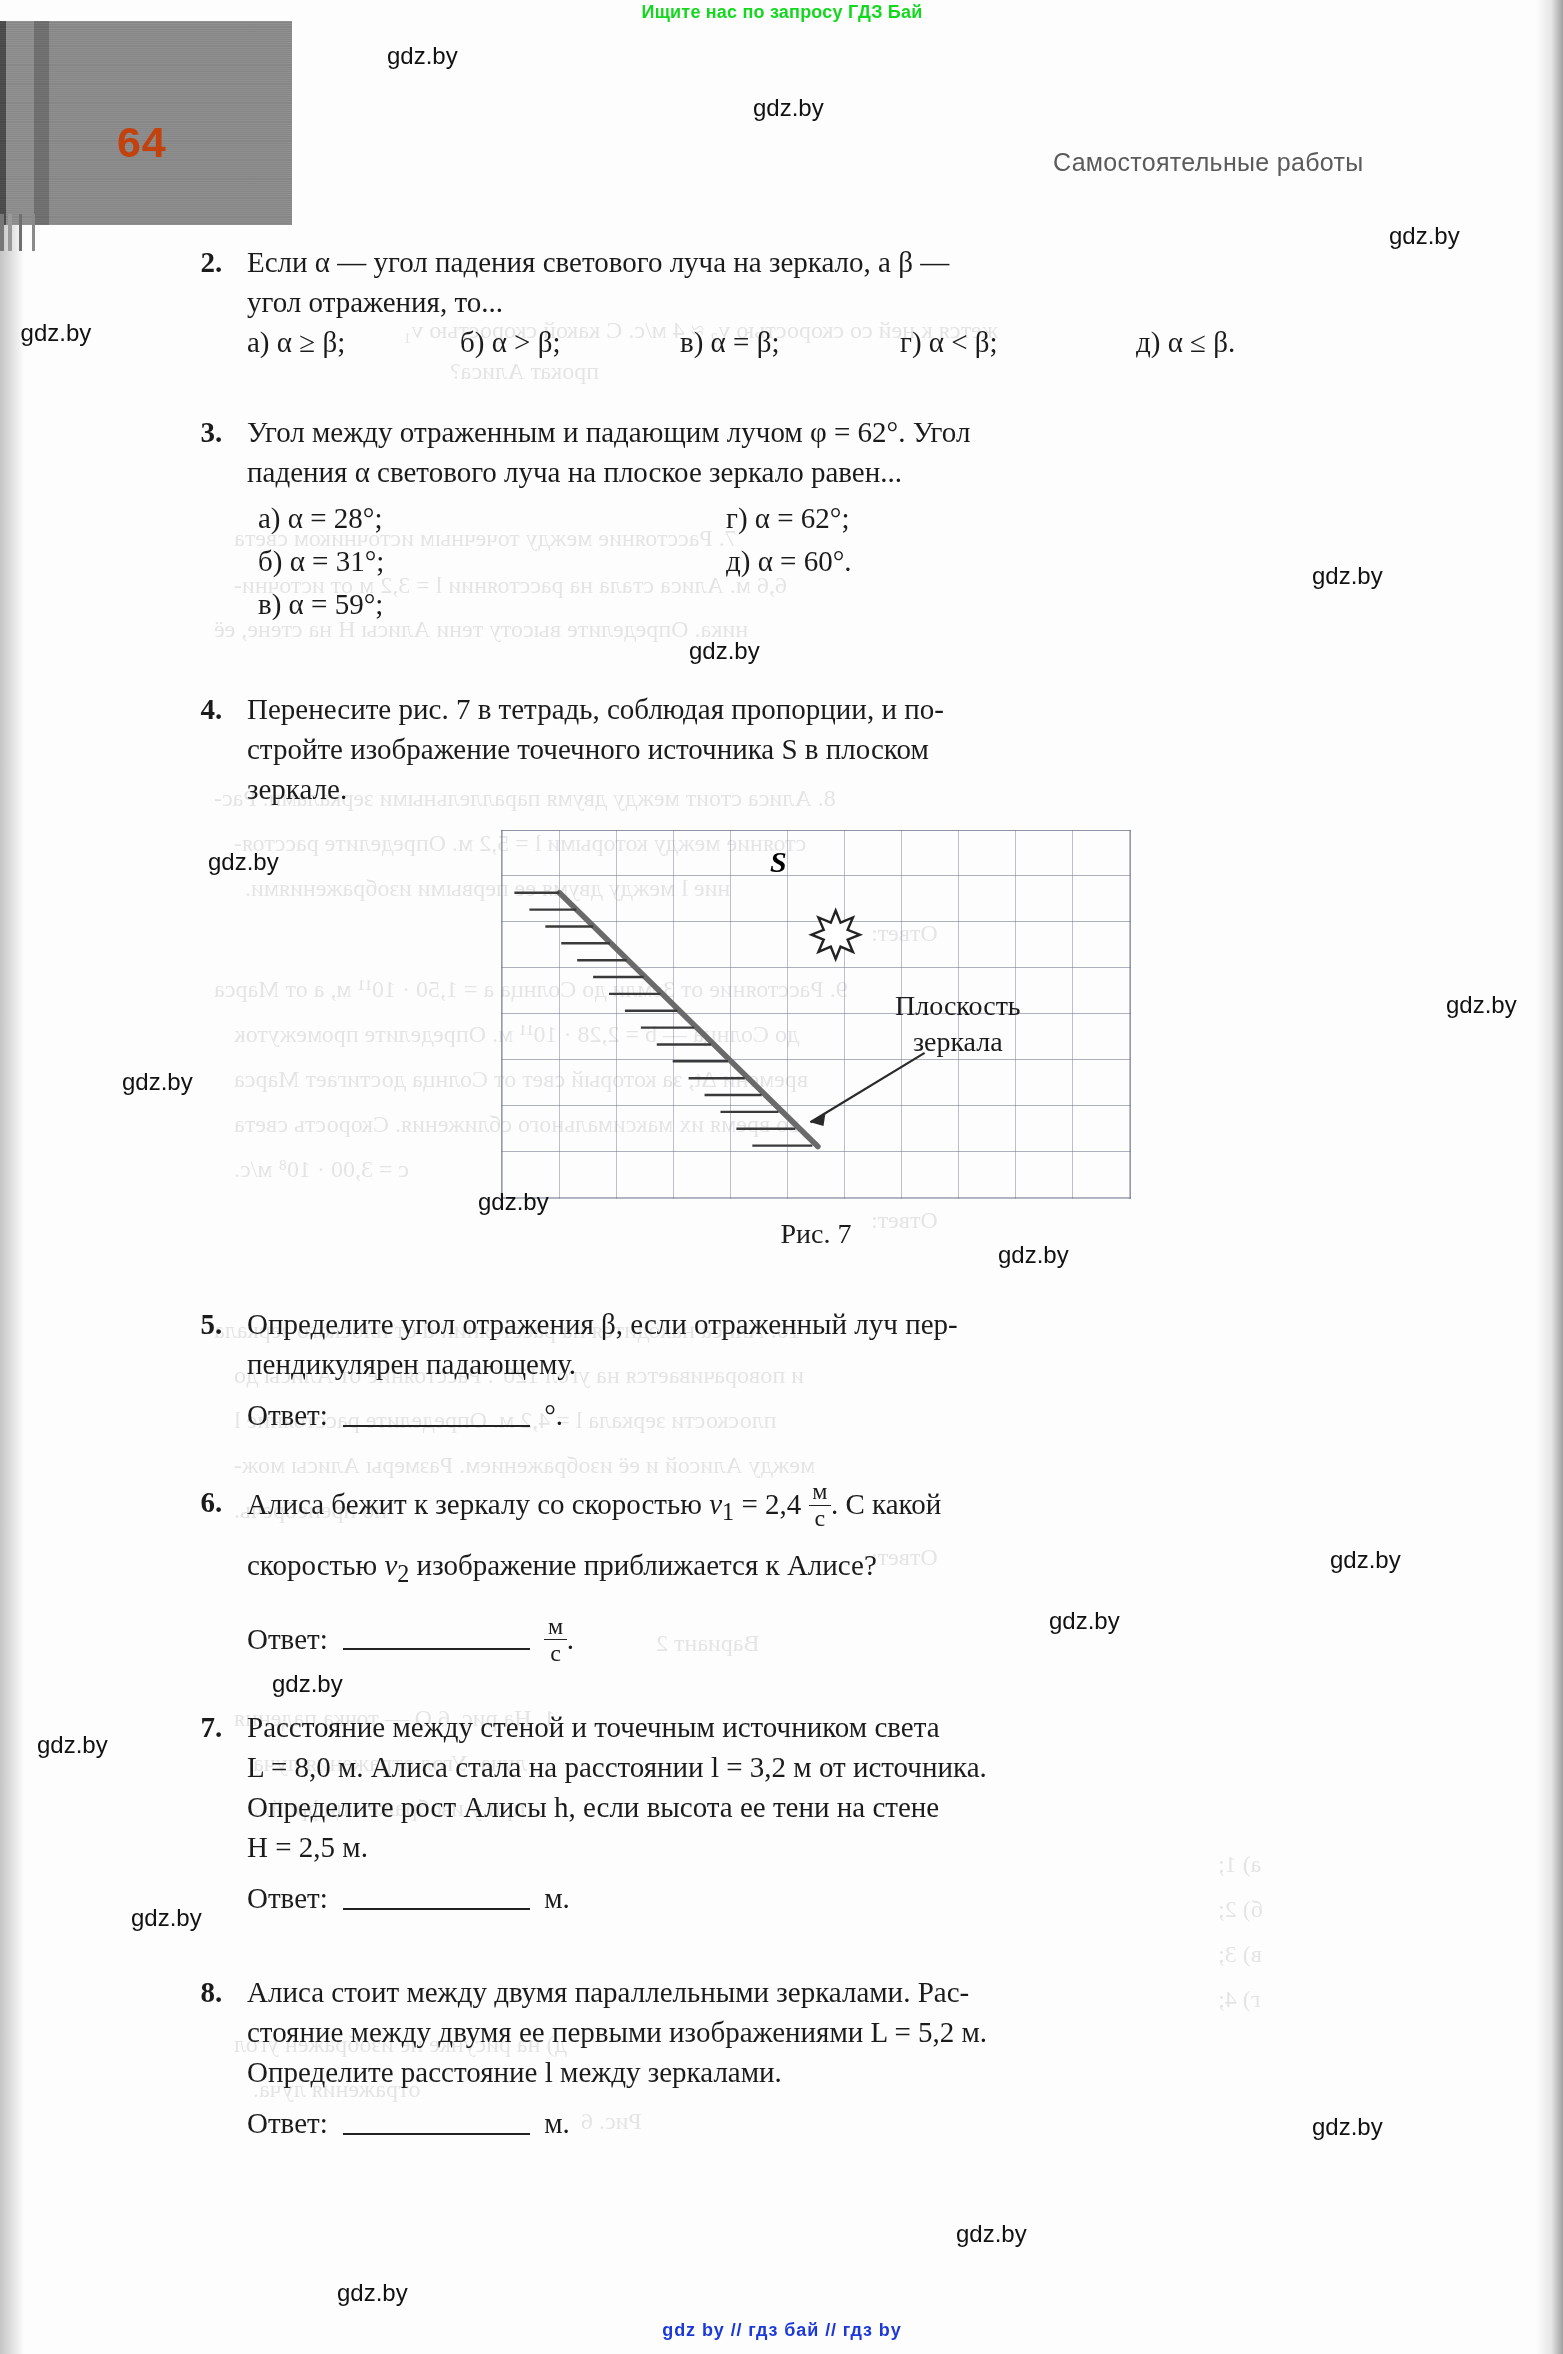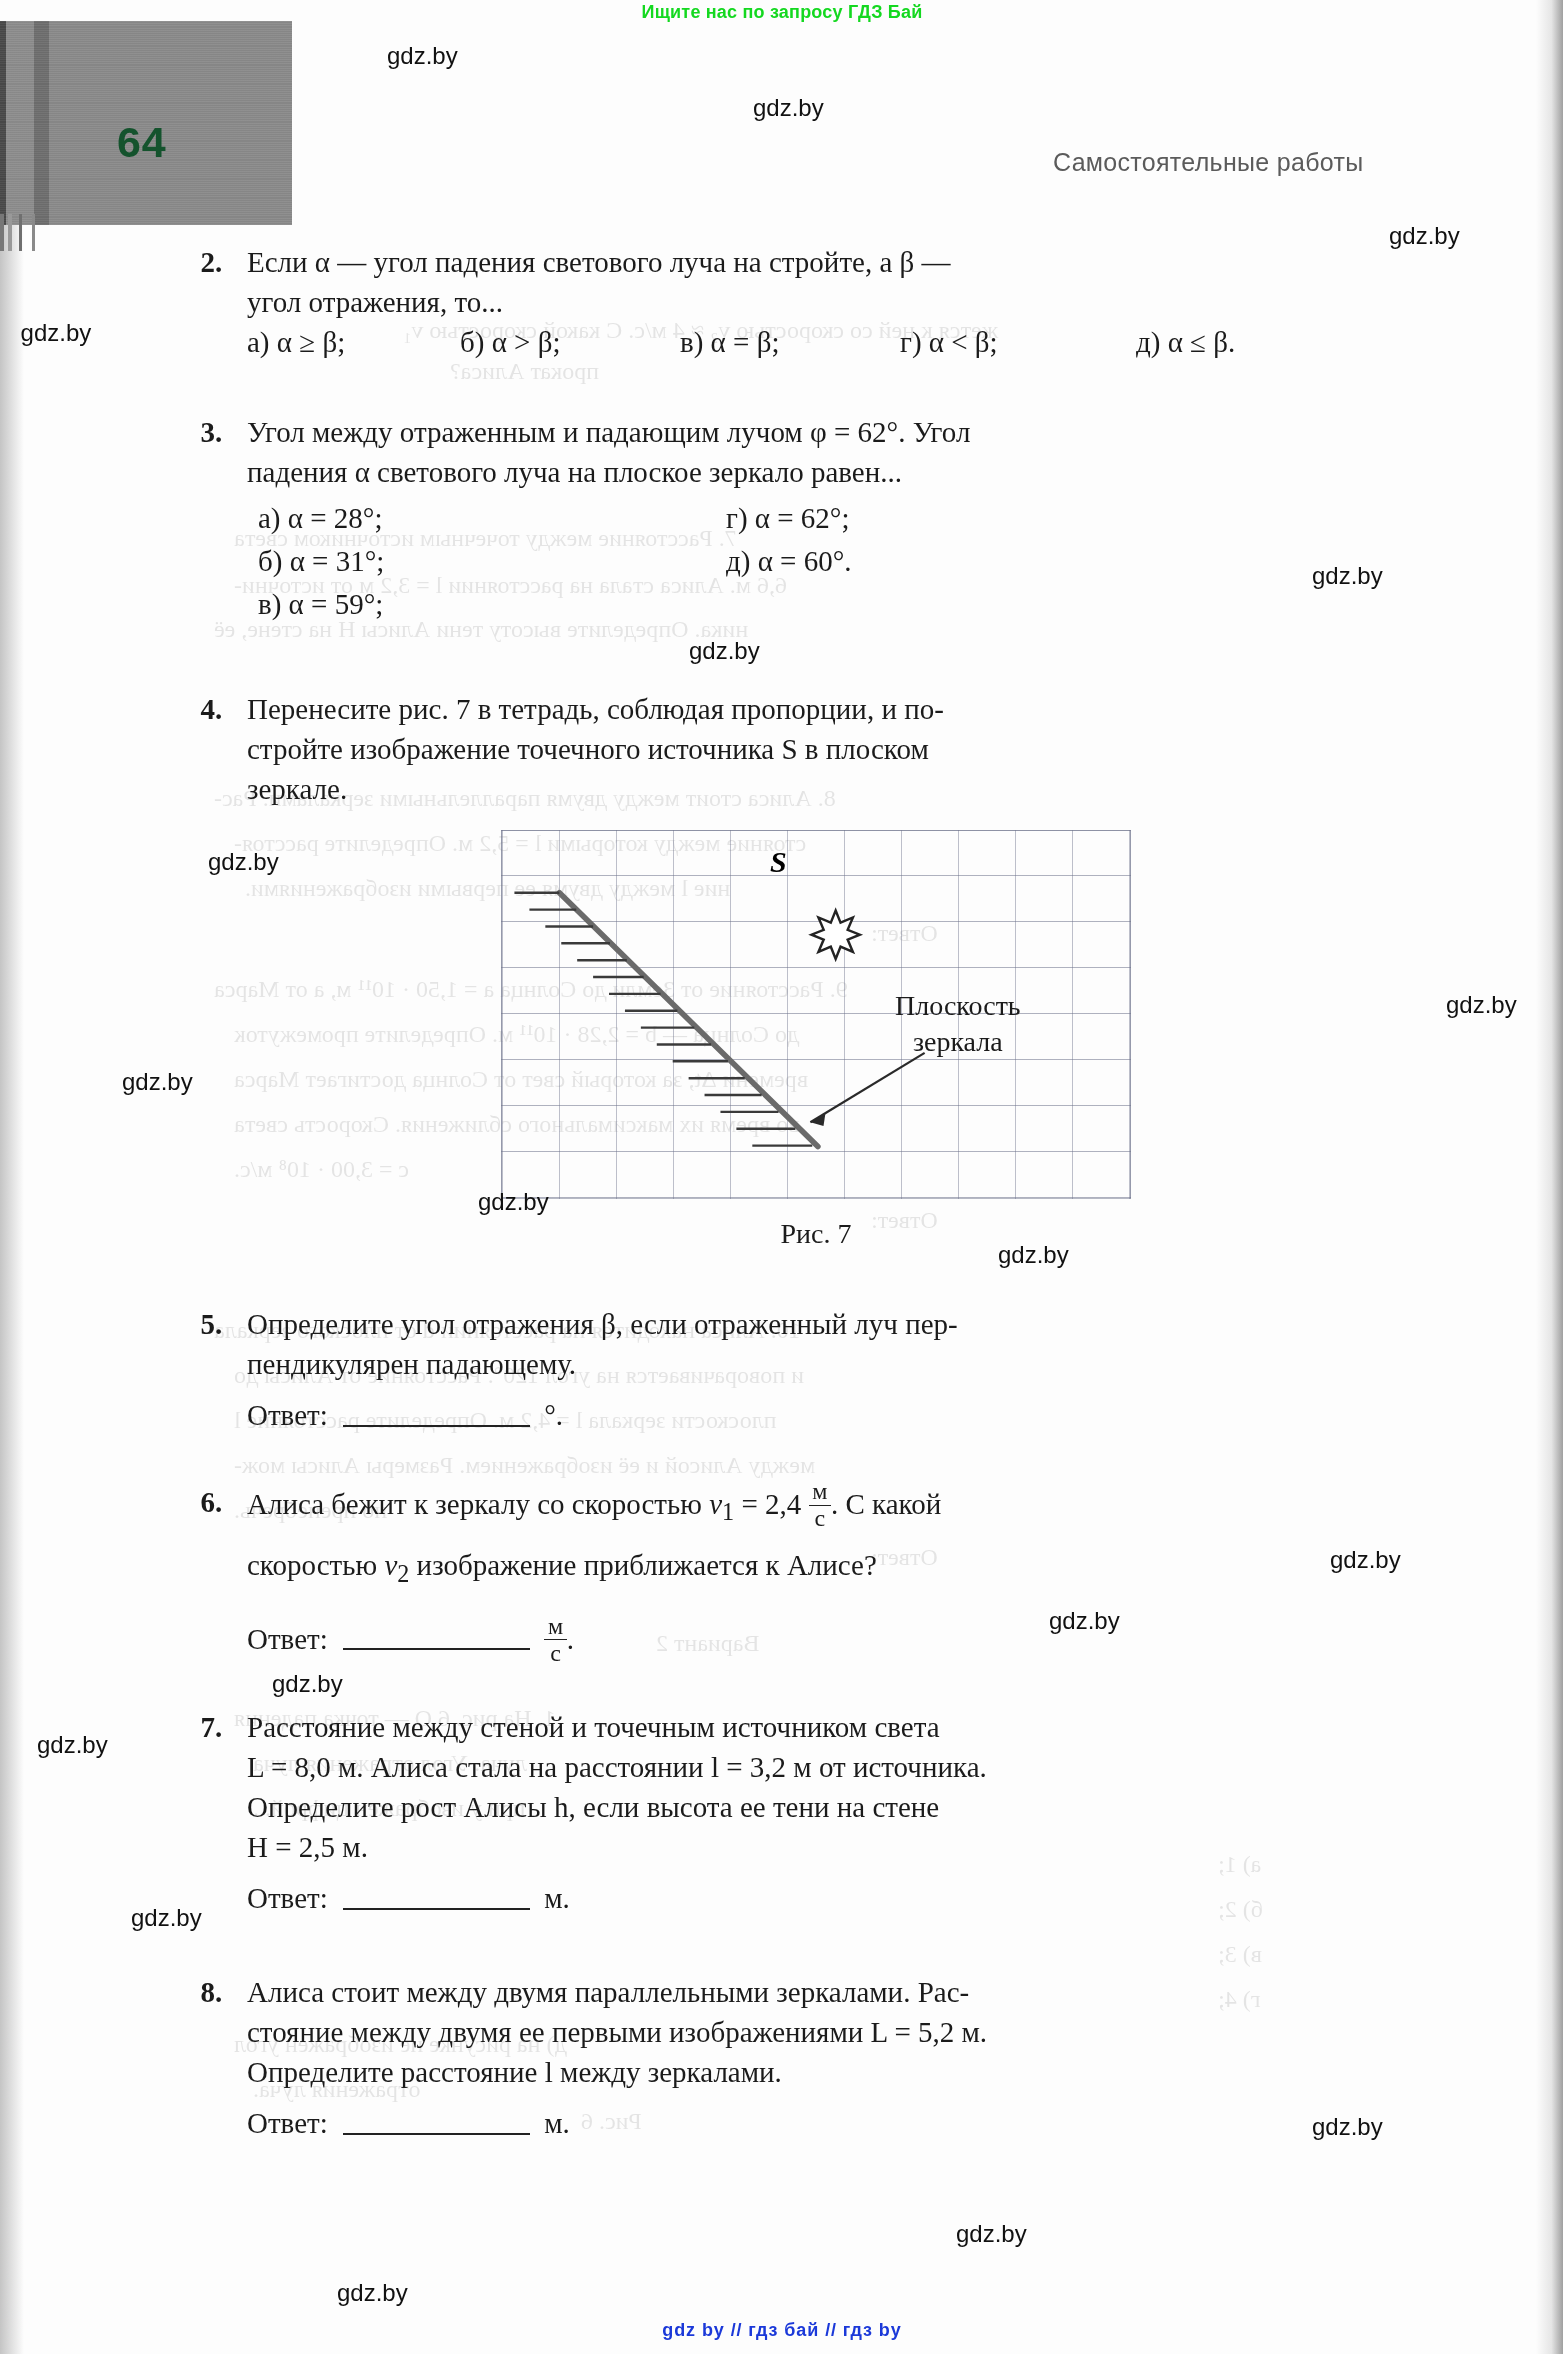--- a/index.html
+++ b/index.html
@@ -42,21 +42,21 @@
     background:
       linear-gradient(90deg,#4a4a4a 0 5.6px,#8e8e8e 5.6px 34px,#6f6f6f 34px 49px,#8b8b8b 49px 100%);
     z-index:5;
   }
   .page-num-block::after{
     content:"";position:absolute;left:0;top:0;width:100%;height:100%;
     background:repeating-linear-gradient(0deg,rgba(255,255,255,.04) 0 0.9px,rgba(0,0,0,.04) 0.9px 1.9px);
   }
   .page-num{
     position:absolute;left:117px;top:118px;
-    color:#14532d;
+    color:#c2410c;
     font-family:"Liberation Sans", sans-serif;
     font-size:43px;font-weight:700;
     z-index:6;
     letter-spacing:0.9px;
   }
   .binding-tails{
     position:absolute;left:0;top:214px;width:66px;height:37px;
     background:
       linear-gradient(90deg,#777 0 3.7px,transparent 3.7px 8.4px,#999 8.4px 12px,transparent 12px 19px,#6f6f6f 19px 22.5px,transparent 22.5px 32px,#8a8a8a 32px 35px,transparent 35px 100%);
     z-index:5;
@@ -244,21 +244,21 @@
       <div class="ghost" style="left: 253px; top: 2076px;">отражения луча.</div>
       <div class="ghost" style="left: 581px; top: 2108px;">Рис. 6</div>
     </div>
 
   <div class="content">
 
     <div class="running-head">Самостоятельные работы</div>
 
     <div class="q" style="top:242px;">
       <span class="num">2.</span>
-      <span class="body">Если α — угол падения светового луча на стройте, а β —</span>
+      <span class="body">Если α — угол падения светового луча на зеркало, а β —</span>
       <span class="body nojust">угол отражения, то...</span>
       <div class="opts">
         <span class="opt" style="left:0px;"><span>а)</span>&nbsp;<span>α ≥ β;</span></span>
         <span class="opt" style="left:213px;"><span>б)</span>&nbsp;<span>α &gt; β;</span></span>
         <span class="opt" style="left:433px;"><span>в)</span>&nbsp;<span>α = β;</span></span>
         <span class="opt" style="left:653px;"><span>г)</span>&nbsp;<span>α &lt; β;</span></span>
         <span class="opt" style="left:871px;margin-left:18px;"><span>д)</span>&nbsp;<span>α ≤ β.</span></span>
       </div>
     </div>
 

